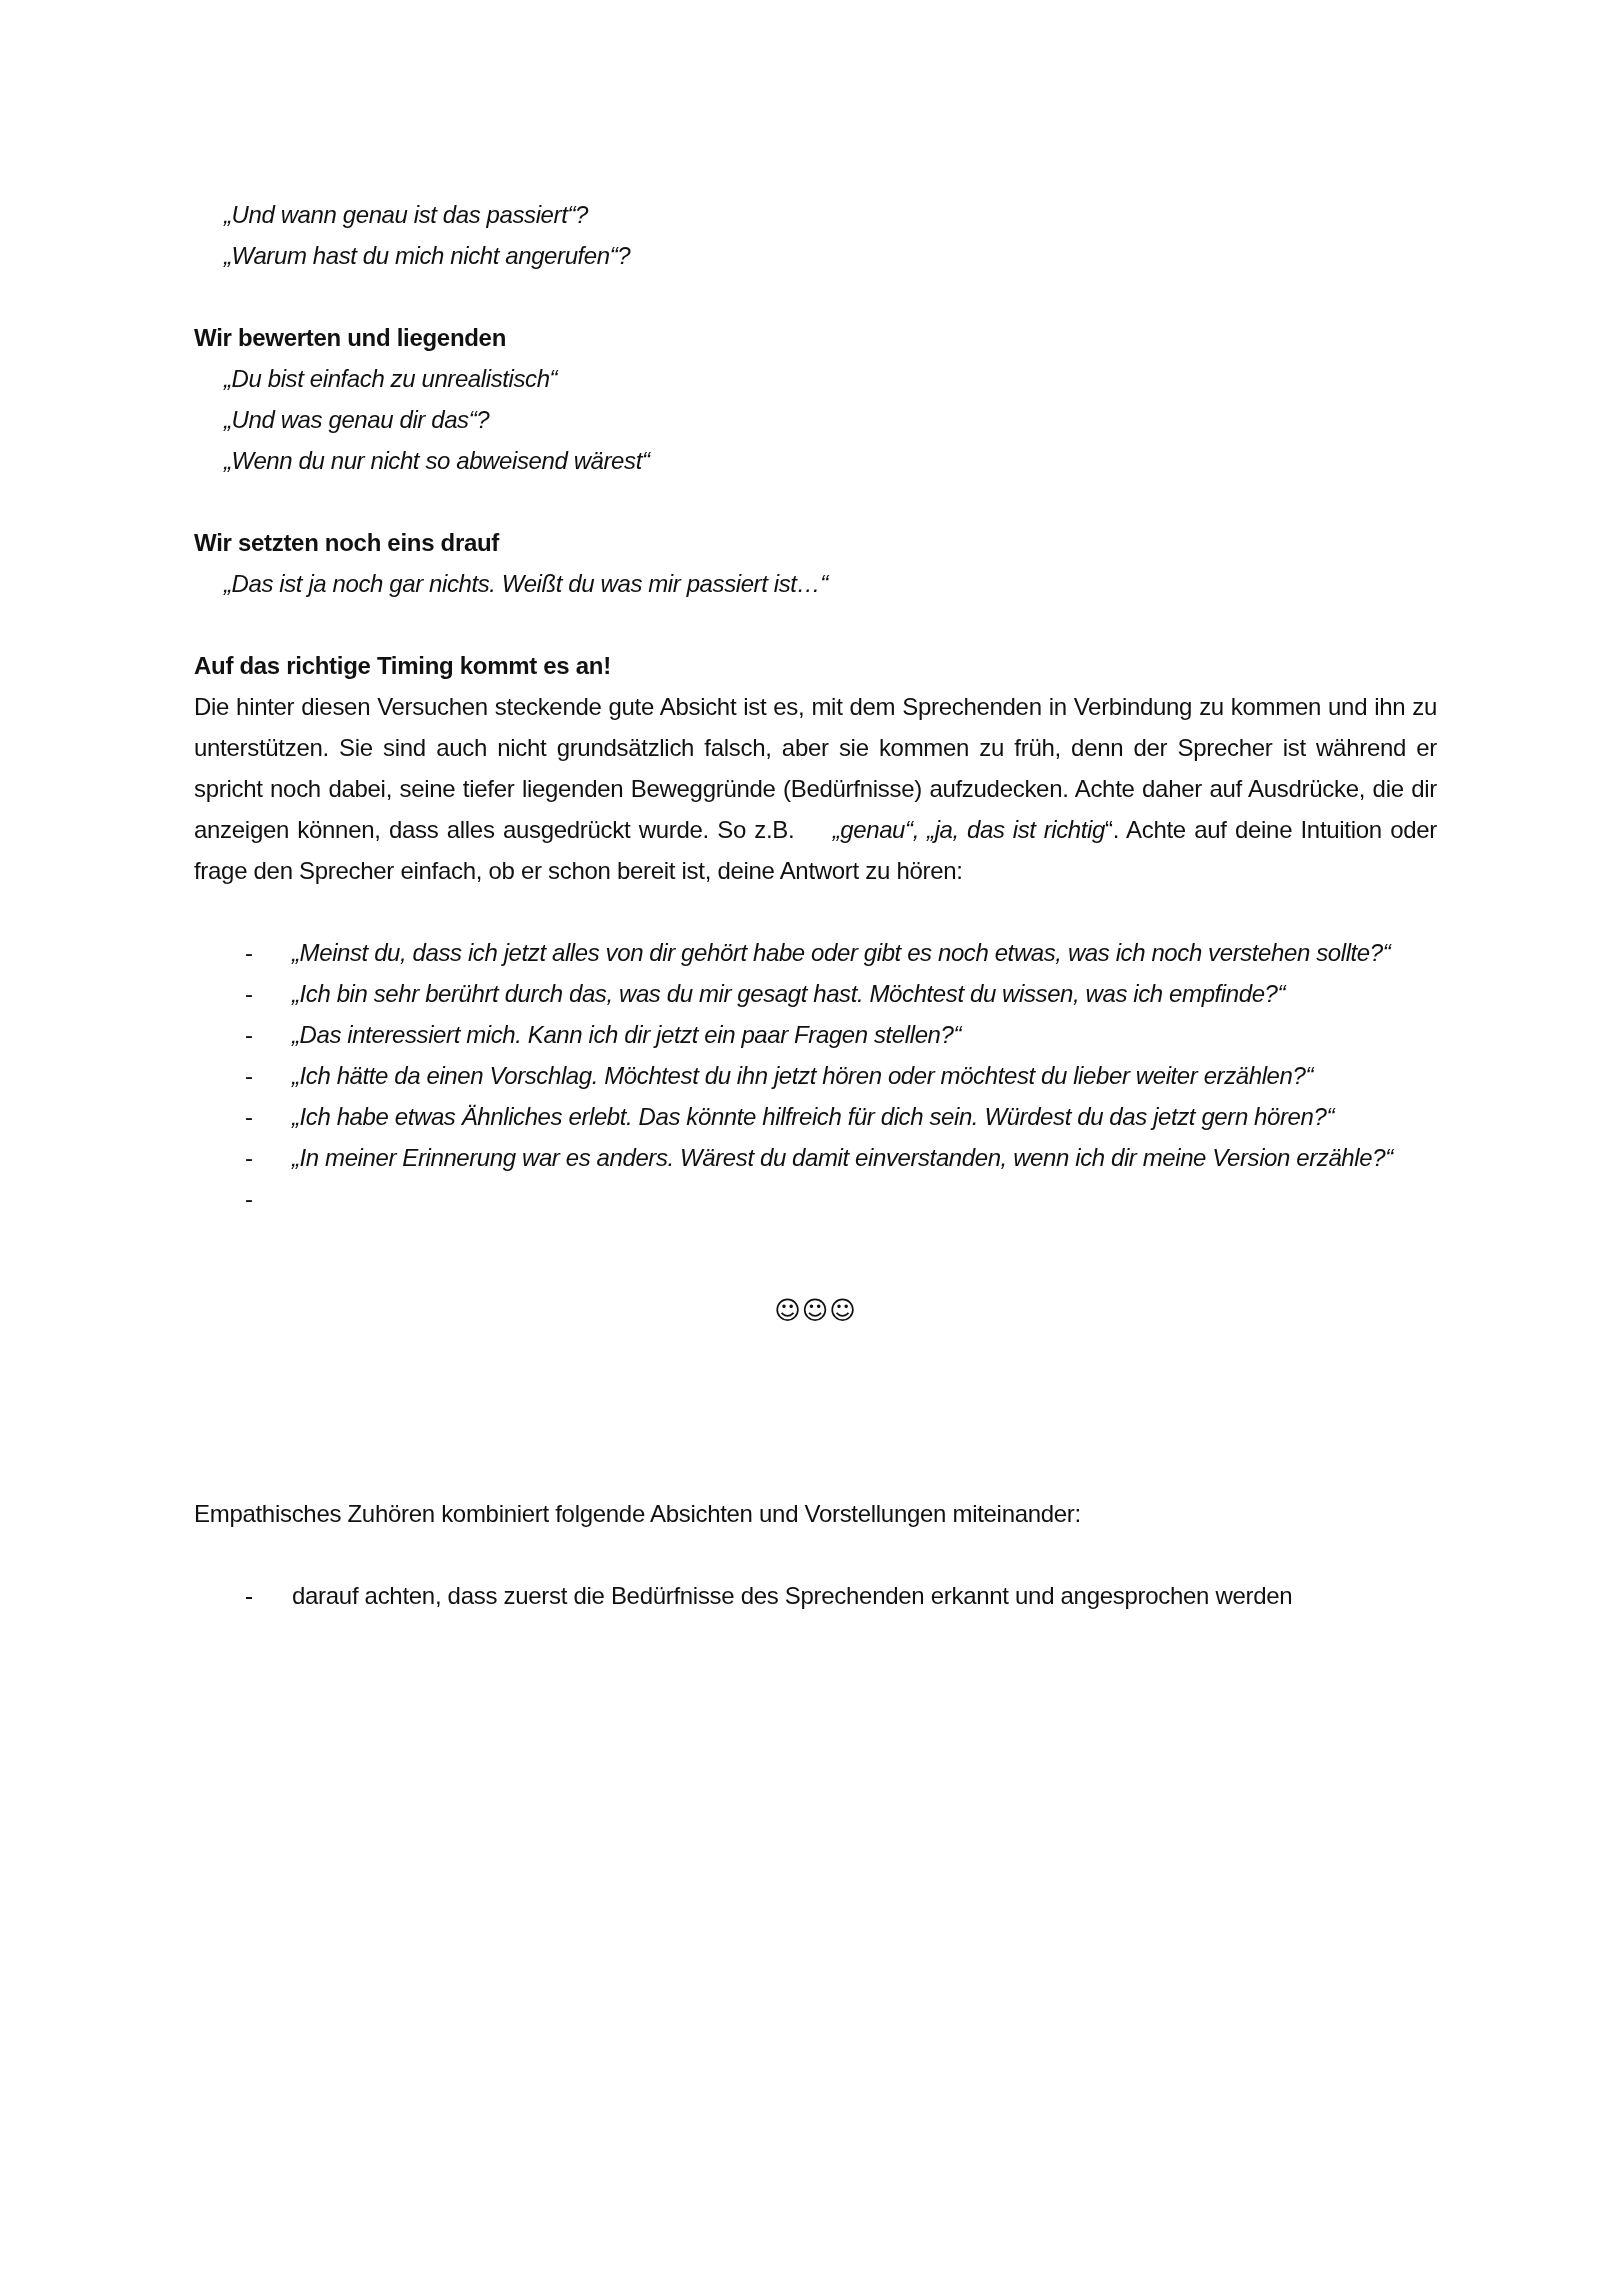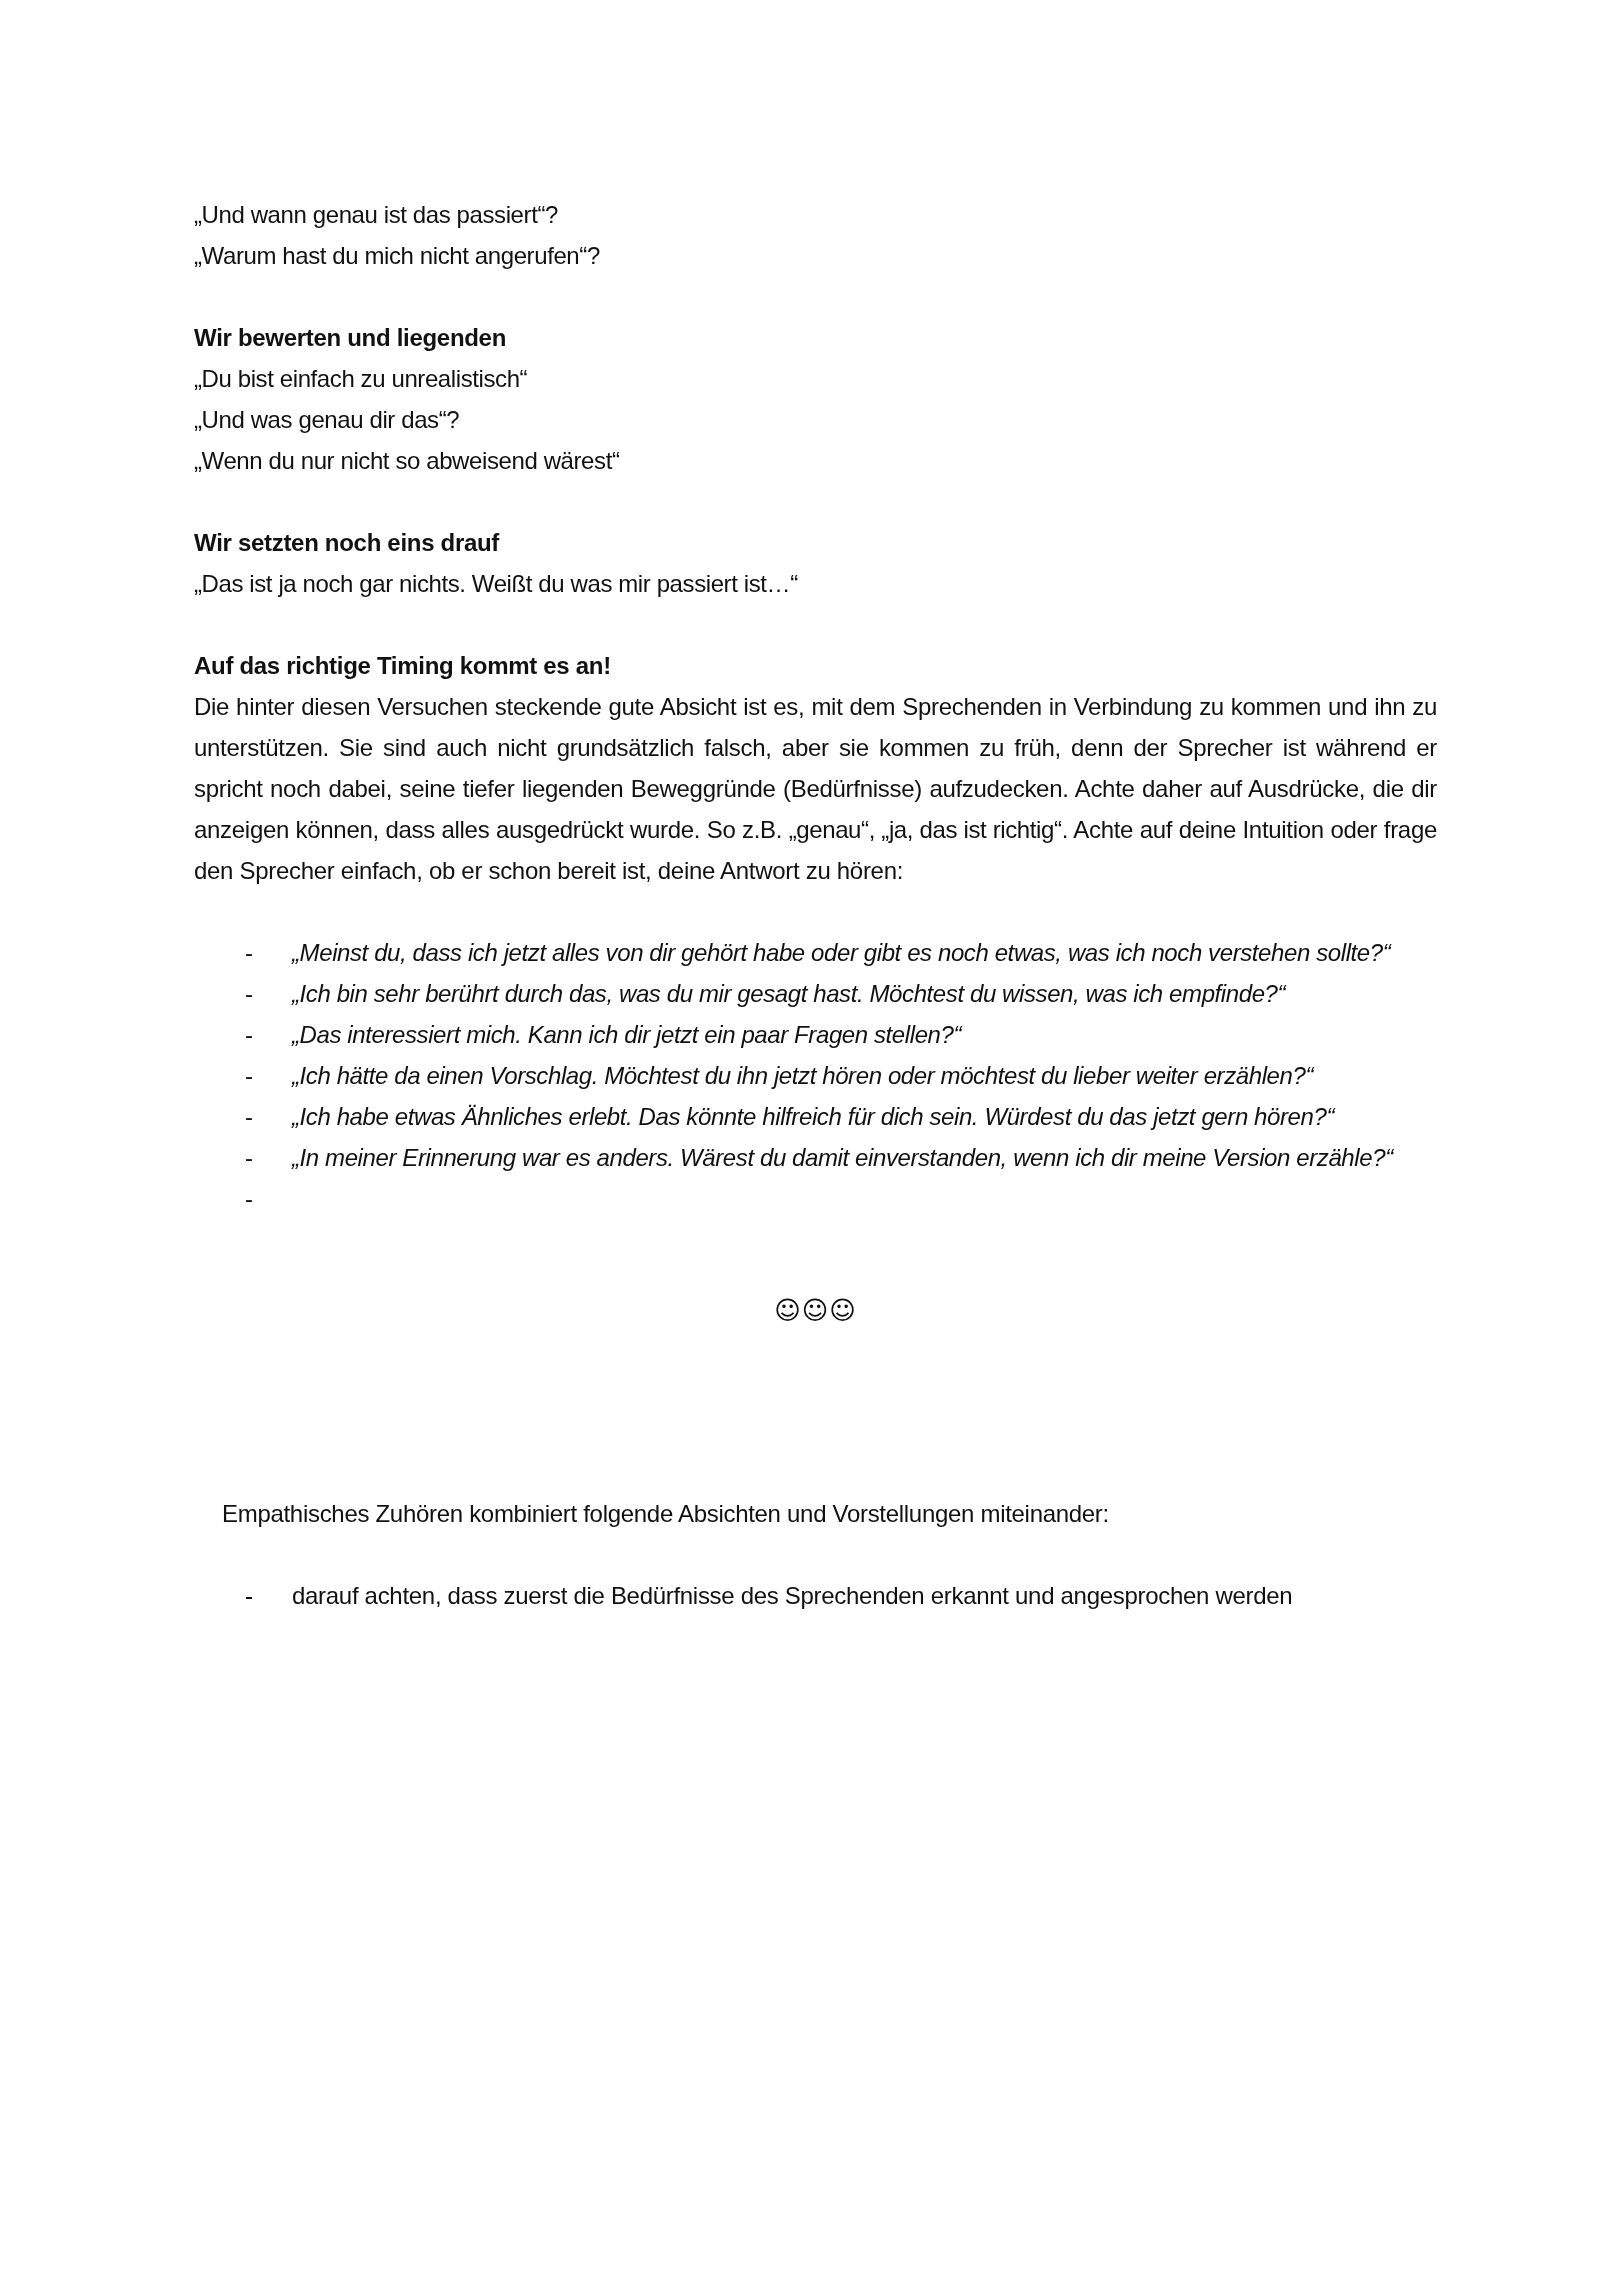--- a/index.html
+++ b/index.html
@@ -3,21 +3,21 @@
 <meta charset="utf-8">
 <style>
   html, body { margin: 0; padding: 0; background: #ffffff; }
   body { width: 1620px; height: 2293px; position: relative; overflow: hidden; }
   .page {
     position: absolute; left: 194px; top: 194px; width: 1243px;
     font-family: "Liberation Sans", "DejaVu Sans", sans-serif;
     font-size: 24px; line-height: 41px; color: #111111;
   }
   .line { display: block; white-space: nowrap; }
-  .it { letter-spacing: -0.4px; }
+  .it { font-style: italic; letter-spacing: -0.4px; margin-left: 30px; }
   .heading { font-weight: bold; letter-spacing: -0.3px; }
   .gap { height: 41px; }
   .para { text-align: justify; text-align-last: left; letter-spacing: -0.3px; }
   ul.dash { list-style: none; margin: 0; padding: 0; }
   ul.dash li { position: relative; padding-left: 98px; text-align: justify; text-align-last: left; }
   ul.dash li .bullet { position: absolute; left: 51px; top: 0; font-style: normal; }
   .smileys { text-align: center; font-size: 25.5px; letter-spacing: 1px; height: 41px; font-family: "DejaVu Sans", sans-serif; }
   .list-plain li { letter-spacing: -0.3px; }
   .list-quote li { font-style: italic; letter-spacing: -0.4px; }
 </style>
@@ -51,21 +51,21 @@
     <li><span class="bullet">-</span><span>„Ich hätte da einen Vorschlag. Möchtest du ihn jetzt hören oder möchtest du lieber weiter erzählen?“</span></li>
     <li><span class="bullet">-</span><span>„Ich habe etwas Ähnliches erlebt. Das könnte hilfreich für dich sein. Würdest du das jetzt gern hören?“</span></li>
     <li><span class="bullet">-</span><span>„In meiner Erinnerung war es anders. Wärest du damit einverstanden, wenn ich dir meine Version erzähle?“</span></li>
     <li><span class="bullet">-</span></li>
   </ul>
 
   <div style="height:112px;"></div>
   <div class="smileys">☺☺☺</div>
   <div style="height:162px;"></div>
 
-  <span class="line" style="letter-spacing:-0.3px;margin-left:28px;">Empathisches Zuhören kombiniert folgende Absichten und Vorstellungen miteinander:</span>
+  <span class="line" style="letter-spacing:-0.3px;">Empathisches Zuhören kombiniert folgende Absichten und Vorstellungen miteinander:</span>
   <div class="gap"></div>
 
   <ul class="dash list-plain">
     <li><span class="bullet">-</span></li>
     <li><span class="bullet">-</span><span>darauf achten, dass zuerst die Bedürfnisse des Sprechenden erkannt und angesprochen werden</span></li>
   </ul>
 
 </div>
 
 

